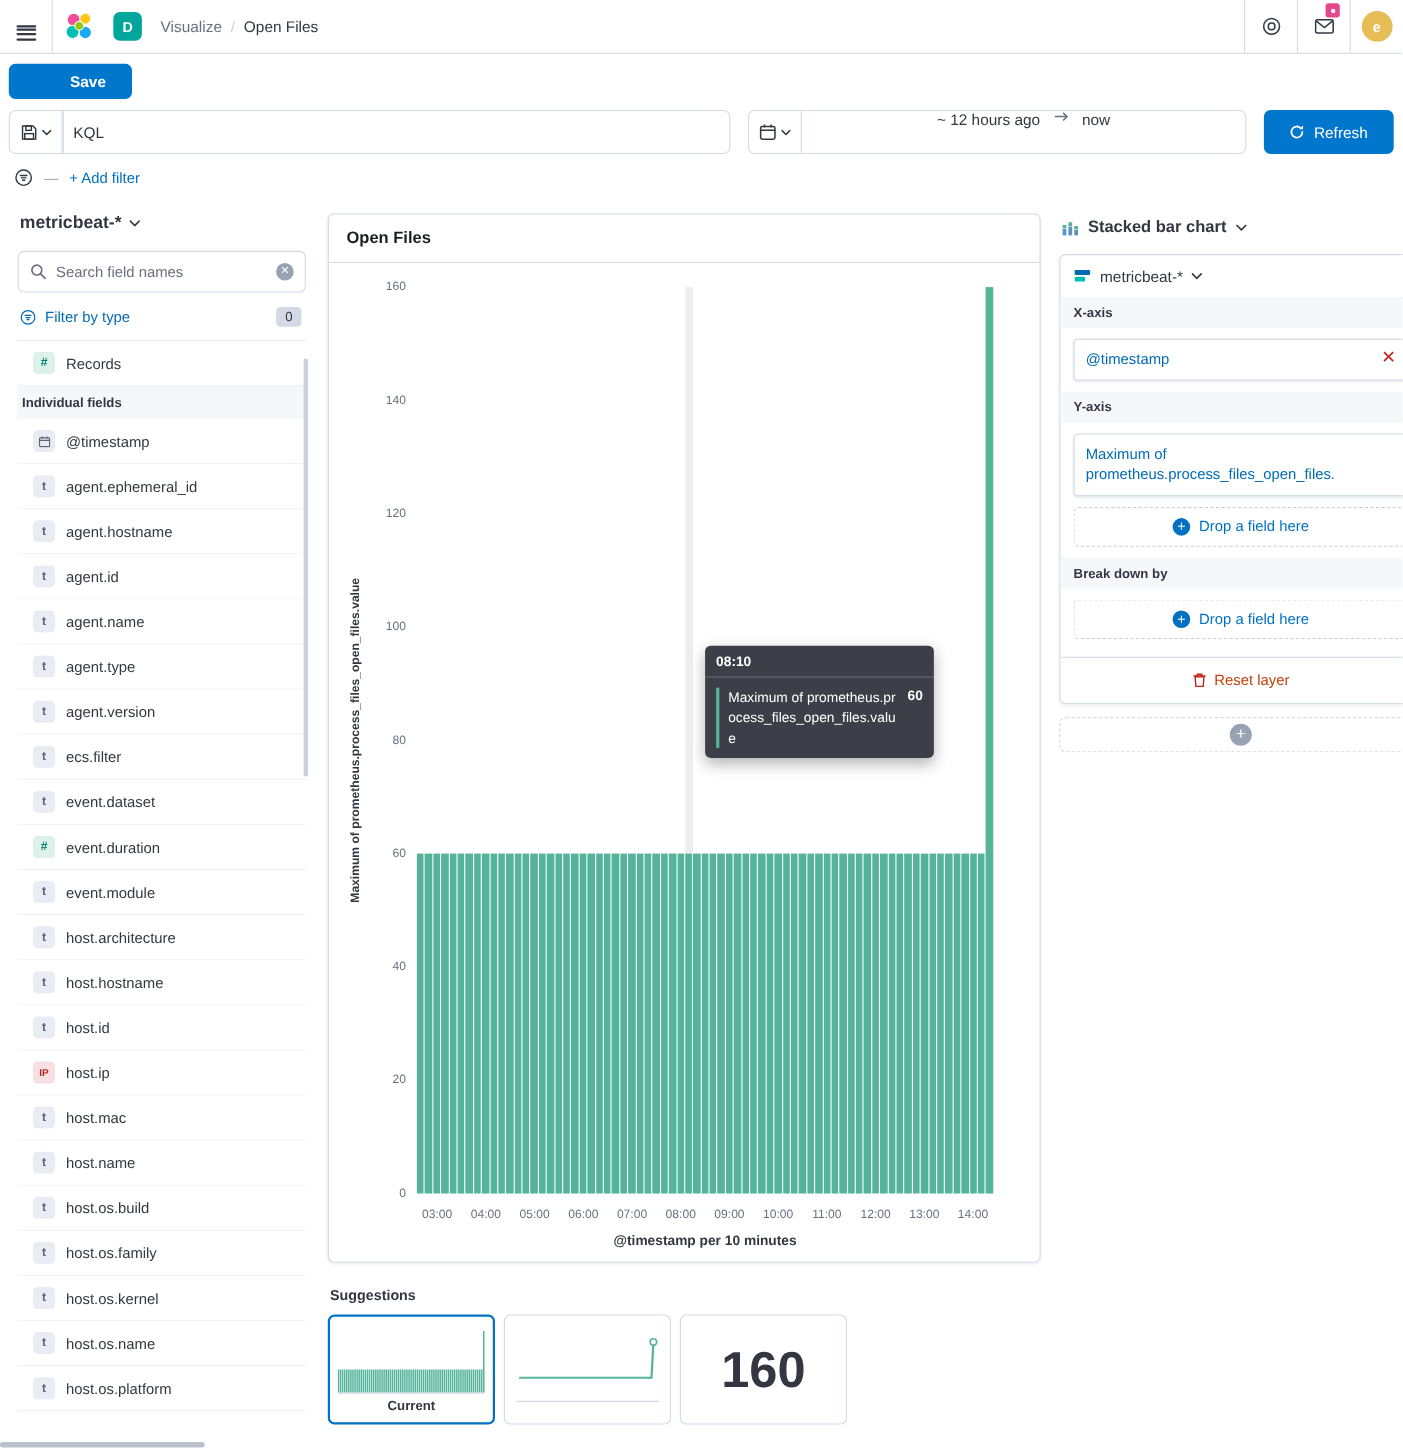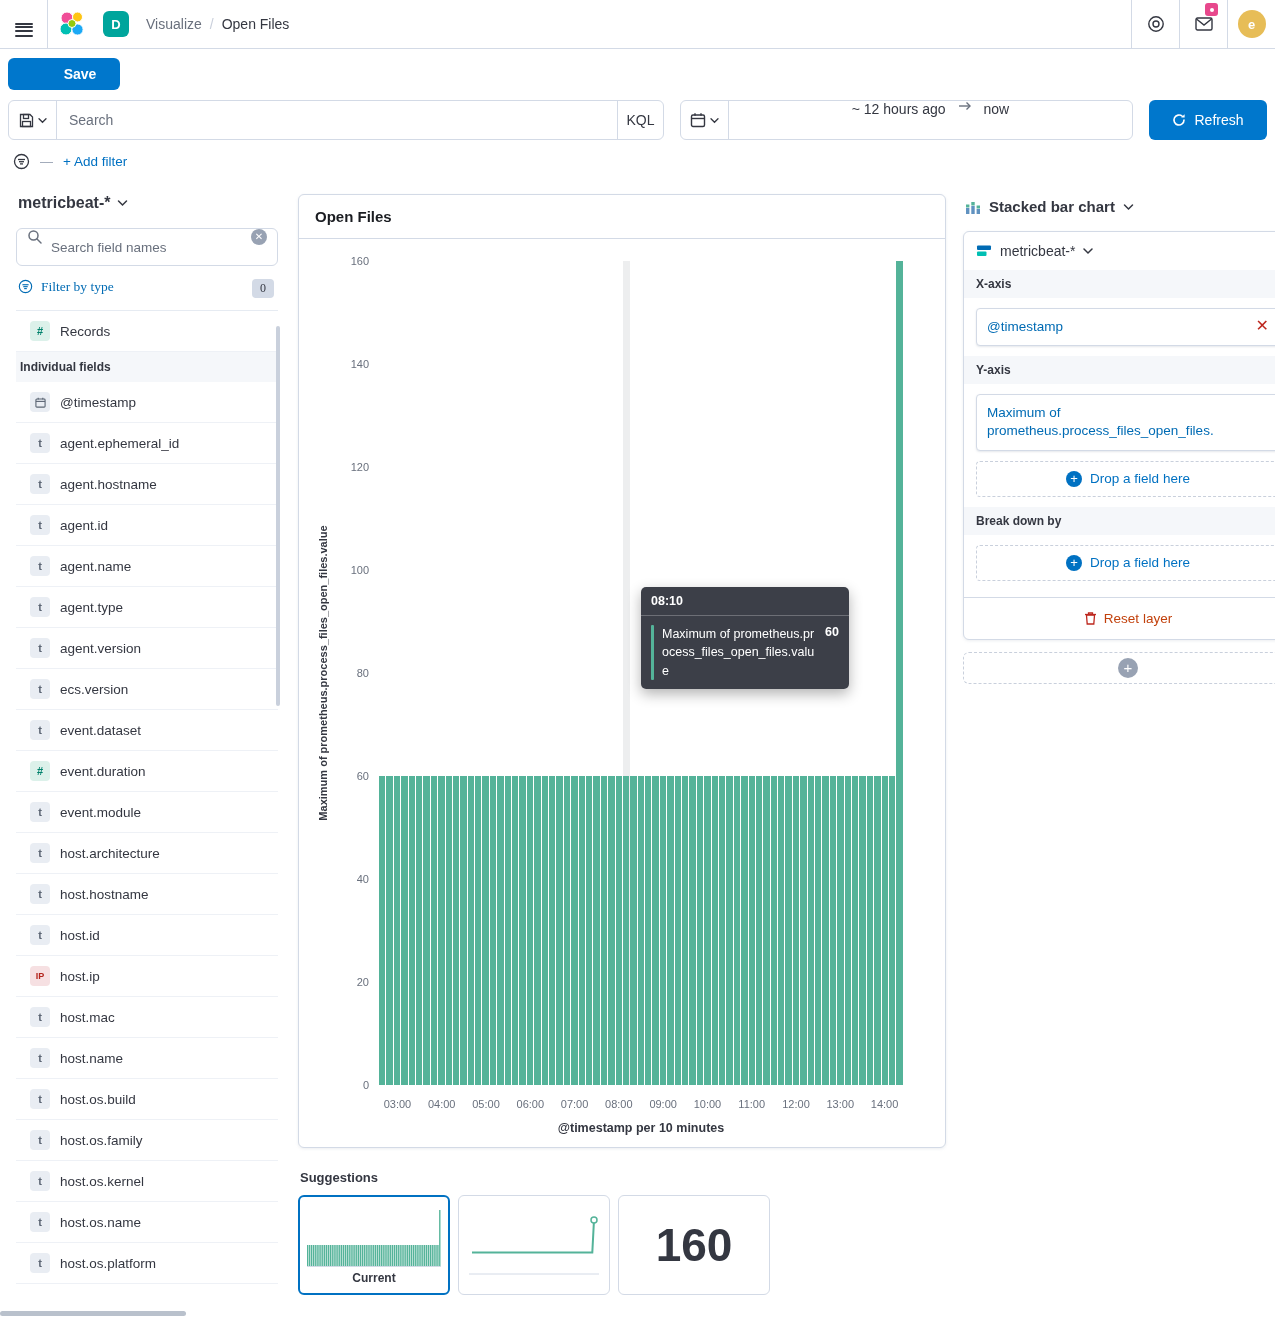--- a/index.html
+++ b/index.html
@@ -45,26 +45,26 @@
                  font-family:inherit; display:flex; align-items:center; justify-content:center; gap:8px; cursor:pointer; }
   
   .filter-row { display:flex; align-items:center; gap:10px; padding:10px 8px 2px 13px; height:34px; }
   .filter-dash { color:#98a2b3; font-size:13px; }
   .add-filter { color:#0071c2; font-size:13.5px; cursor:pointer; }
   
   .main { display:flex; align-items:flex-start; padding:20px 16px 0; }
   
   .sidebar { width:262px; flex:none; position:relative; }
   .ip-row { display:flex; align-items:center; gap:7px; font-size:16px; font-weight:700; padding:0 0 16px 2px; cursor:pointer; }
-  .field-search { height:38px; border:1px solid #d3dae6; border-radius:6px; display:flex; gap:8px; padding:0 10px; background:#fff; }
+  .field-search { height:38px; border:1px solid #d3dae6; border-radius:6px; display:flex; align-items:center; gap:8px; padding:0 10px; background:#fff; }
   .field-search input { flex:1; border:none; outline:none; font-size:13.5px; font-family:inherit; color:#343741; background:transparent; min-width:0; }
   .field-search input::placeholder { color:#69707d; }
   .clear-btn { width:16px; height:16px; border-radius:50%; background:#98a2b3; color:#fff; border:none; font-size:10px; line-height:1;
                display:flex; align-items:center; justify-content:center; cursor:pointer; flex:none; }
-  .filter-type-row { display:flex; gap:8px; padding:13px 4px 12px 2px; font-size:13.5px; color:#006bb4; cursor:pointer;font-family:Liberation Serif, serif; }
+  .filter-type-row { display:flex; align-items:center; gap:8px; padding:13px 4px 12px 2px; font-size:13.5px; color:#006bb4; cursor:pointer; }
   .count-badge { margin-left:auto; background:#d3dae6; color:#343741; border-radius:4px; padding:2px 8px; font-size:12px; }
   .field-list { border-top:1px solid #e6ebf2; }
   .field-row { display:flex; align-items:center; gap:10px; height:41px; padding:0 10px 0 14px; border-bottom:1px solid #eef1f6;
                font-size:13.5px; cursor:pointer; background:#fff; }
   .fields-header { font-size:12px; font-weight:700; padding:8px 4px; background:#f5f7fa; color:#343741; }
   .fi { width:20px; height:20px; border-radius:4px; display:flex; align-items:center; justify-content:center;
         font-size:11px; font-weight:700; flex:none; }
   .fi-text { background:#e9edf3; color:#5b6573; }
   .fi-number { background:#dcf1ea; color:#00826c; }
   .fi-date { background:#e9edf3; color:#5b6573; }
@@ -185,21 +185,20 @@
     <button class="seg-btn seg-left">
       <svg width="15" height="15" viewBox="0 0 15 15">
         <path d="M1.5 1.5h9.5l2.5 2.5v9.5h-12z" fill="none" stroke="#343741" stroke-width="1.3"></path>
         <rect x="4.5" y="1.5" width="5" height="4" fill="none" stroke="#343741" stroke-width="1.3"></rect>
         <rect x="3.5" y="8.5" width="8" height="5" fill="none" stroke="#343741" stroke-width="1.3"></rect>
       </svg>
       <svg width="9" height="7" viewBox="0 0 10 8">
         <path d="M1 2 L5 6 L9 2" stroke="#343741" stroke-width="1.5" fill="none" stroke-linecap="round"></path>
       </svg>
     </button>
-    <input class="search-input" placeholder="Search" style="">
     <button class="seg-btn seg-right">KQL</button>
   </div>
   <div class="date-box">
     <button class="seg-btn seg-left">
       <svg width="16" height="16" viewBox="0 0 16 16">
         <rect x="1.5" y="3" width="13" height="11.5" rx="1.5" fill="none" stroke="#343741" stroke-width="1.4"></rect>
         <line x1="1.5" y1="6.5" x2="14.5" y2="6.5" stroke="#343741" stroke-width="1.4"></line>
         <line x1="5" y1="1.2" x2="5" y2="3.8" stroke="#343741" stroke-width="1.4"></line>
         <line x1="11" y1="1.2" x2="11" y2="3.8" stroke="#343741" stroke-width="1.4"></line>
       </svg>
@@ -302,21 +301,21 @@
           <div class="field-row">
             <span class="fi fi-text">t</span>
             <span class="field-name">agent.type</span>
           </div>
           <div class="field-row">
             <span class="fi fi-text">t</span>
             <span class="field-name">agent.version</span>
           </div>
           <div class="field-row">
             <span class="fi fi-text">t</span>
-            <span class="field-name">ecs.version</span>
+            <span class="field-name">ecs.filter</span>
           </div>
           <div class="field-row">
             <span class="fi fi-text">t</span>
             <span class="field-name">event.dataset</span>
           </div>
           <div class="field-row">
             <span class="fi fi-number">#</span>
             <span class="field-name">event.duration</span>
           </div>
           <div class="field-row">

